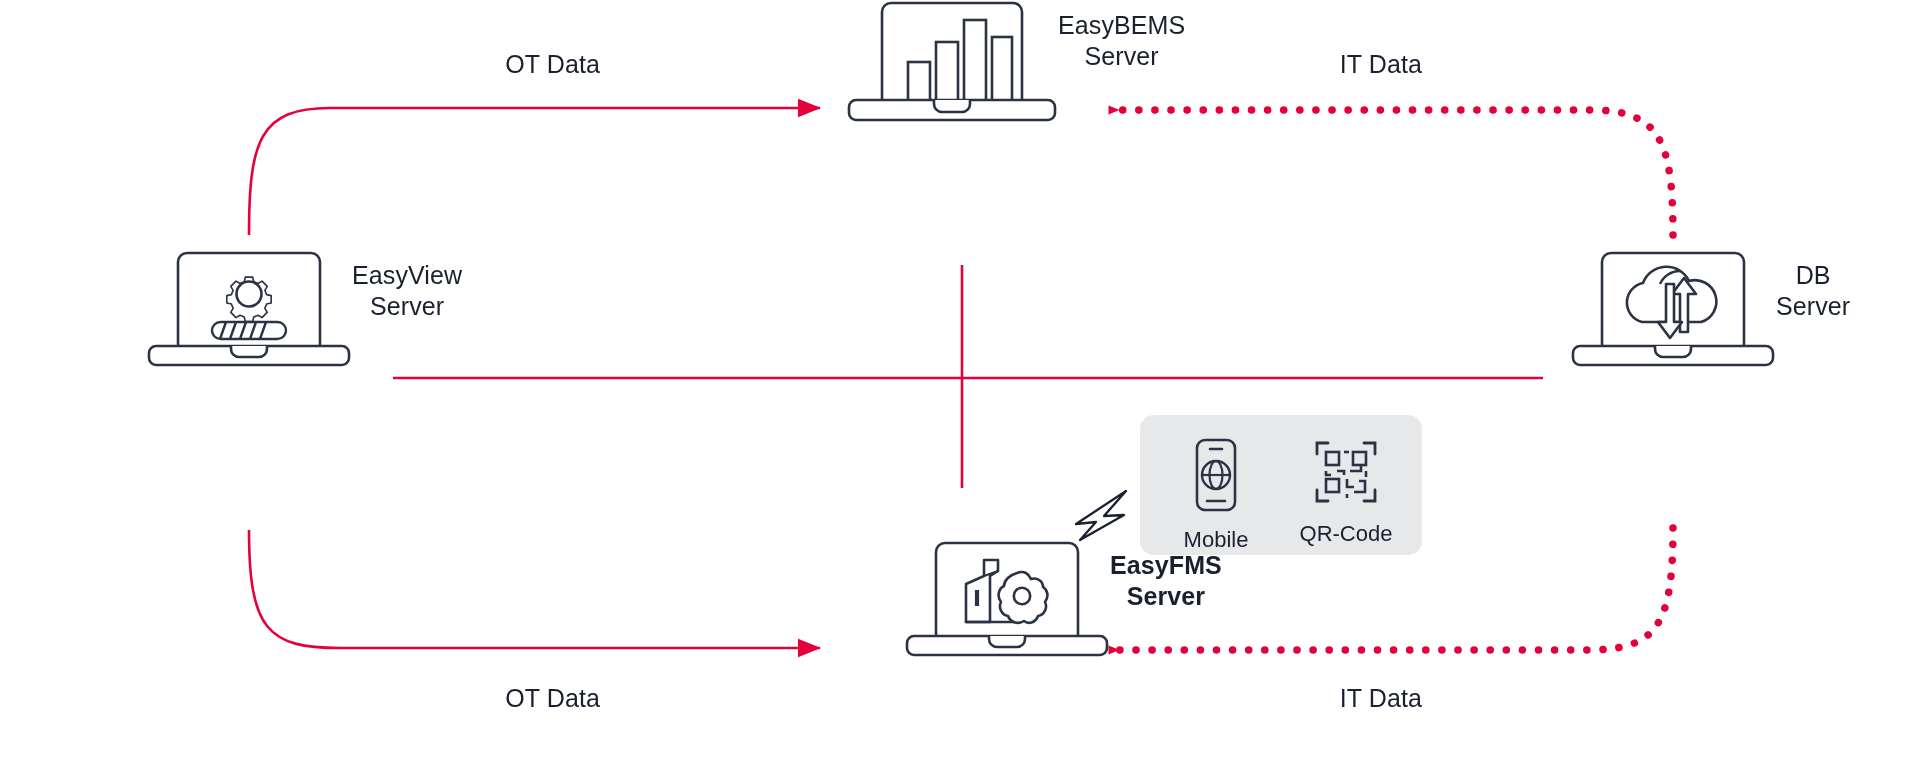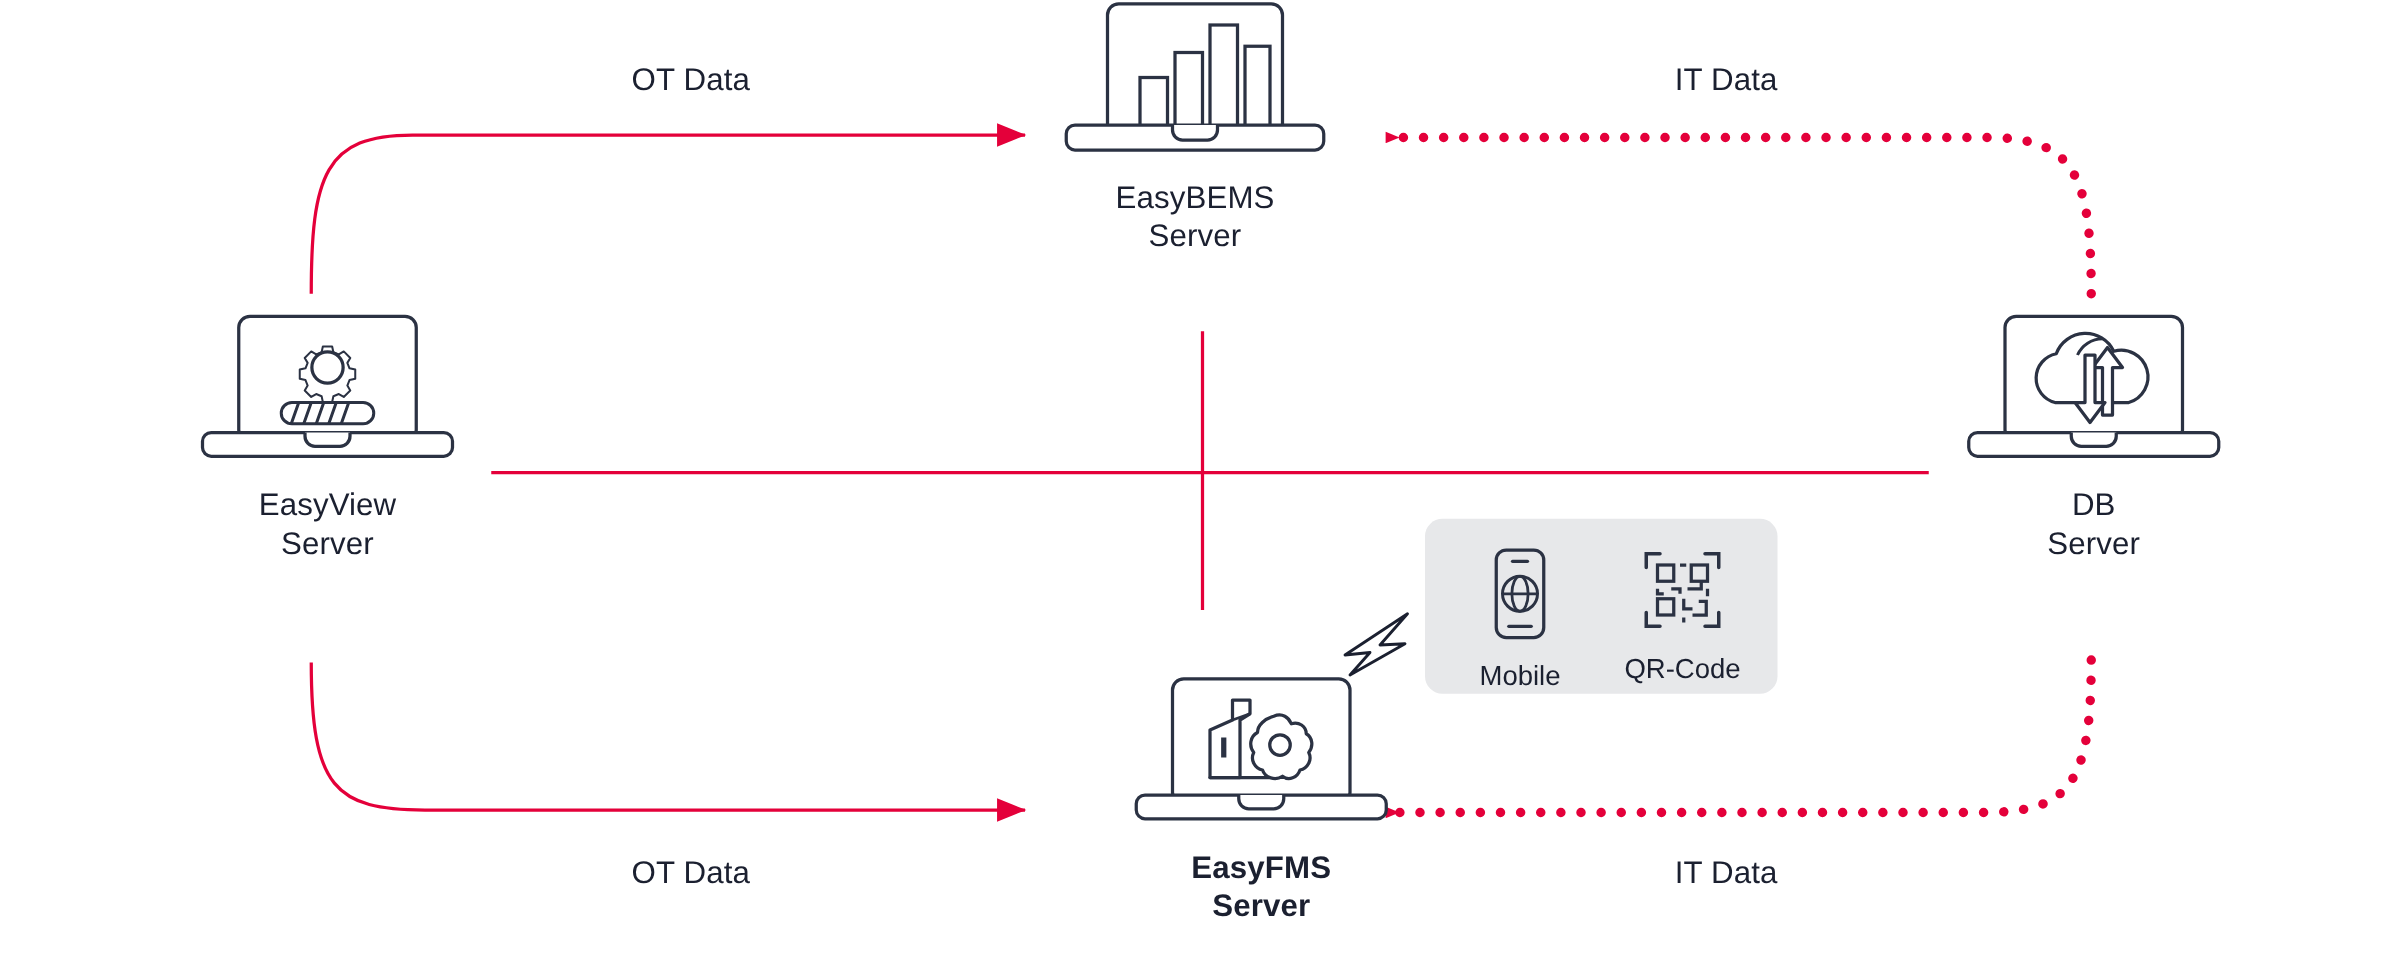--- a/index.html
+++ b/index.html
@@ -25,22 +25,21 @@
     position: absolute;
     left: 0;
     top: 0;
     width: 1920px;
     height: 768px;
     pointer-events: none;
   }
   .node {
     position: absolute;
     display: flex;
-    flex-direction: column;
-    align-items: center;
+    align-items: flex-start;
   }
   .node-icon {
     display: block;
   }
   .node-label {
     margin-top: 10px;
     font-size: 25px;
     line-height: 1.22;
     text-align: center;
     color: #1b2030;
@@ -139,21 +138,21 @@
         <rect x="146" y="37" width="20" height="65" fill="#ffffff" stroke="#2b3243" stroke-width="2.6"></rect>
 
         <rect x="3" y="100" width="206" height="20" rx="7" ry="7" fill="#ffffff" stroke="#2b3243" stroke-width="2.6"></rect>
         <path d="M88,100 a0,0 0 0 0 0,0 l0,4 a8,8 0 0 0 8,8 l20,0 a8,8 0 0 0 8,-8 l0,-4" fill="#ffffff" stroke="#2b3243" stroke-width="2.6"></path>
       </svg>
     </span>
     <span class="node-label">EasyBEMS
 Server</span>
   </div>
 
-  <div class="node" style="left:157px; top:250px; width:210px;">
+  <div class="node" style="left:146px; top:250px; width:210px;">
     <span class="node-icon">
       <svg width="206" height="124" viewBox="0 0 206 124">
         <rect x="32" y="3" width="142" height="100" rx="9" ry="9" fill="#ffffff" stroke="#2b3243" stroke-width="2.6"></rect>
 
         <g transform="translate(103,47)" fill="none" stroke="#2b3243" stroke-width="2.6" stroke-linejoin="round">
           <path d="M-6,-30 L6,-30 L7.6,-22.6 L14.6,-19.8 L21,-23.6 L29.4,-15.2
                    L25.6,-8.8 L28.4,-1.8 L35.8,-0.2 L35.8,11.8 L28.4,13.4 L25.6,20.4
                    L29.4,26.8 L21,35.2 L14.6,31.4 L7.6,34.2 L6,41.6 L-6,41.6
                    L-7.6,34.2 L-14.6,31.4 L-21,35.2 L-29.4,26.8 L-25.6,20.4
                    L-28.4,13.4 L-35.8,11.8 L-35.8,-0.2 L-28.4,-1.8 L-25.6,-8.8

